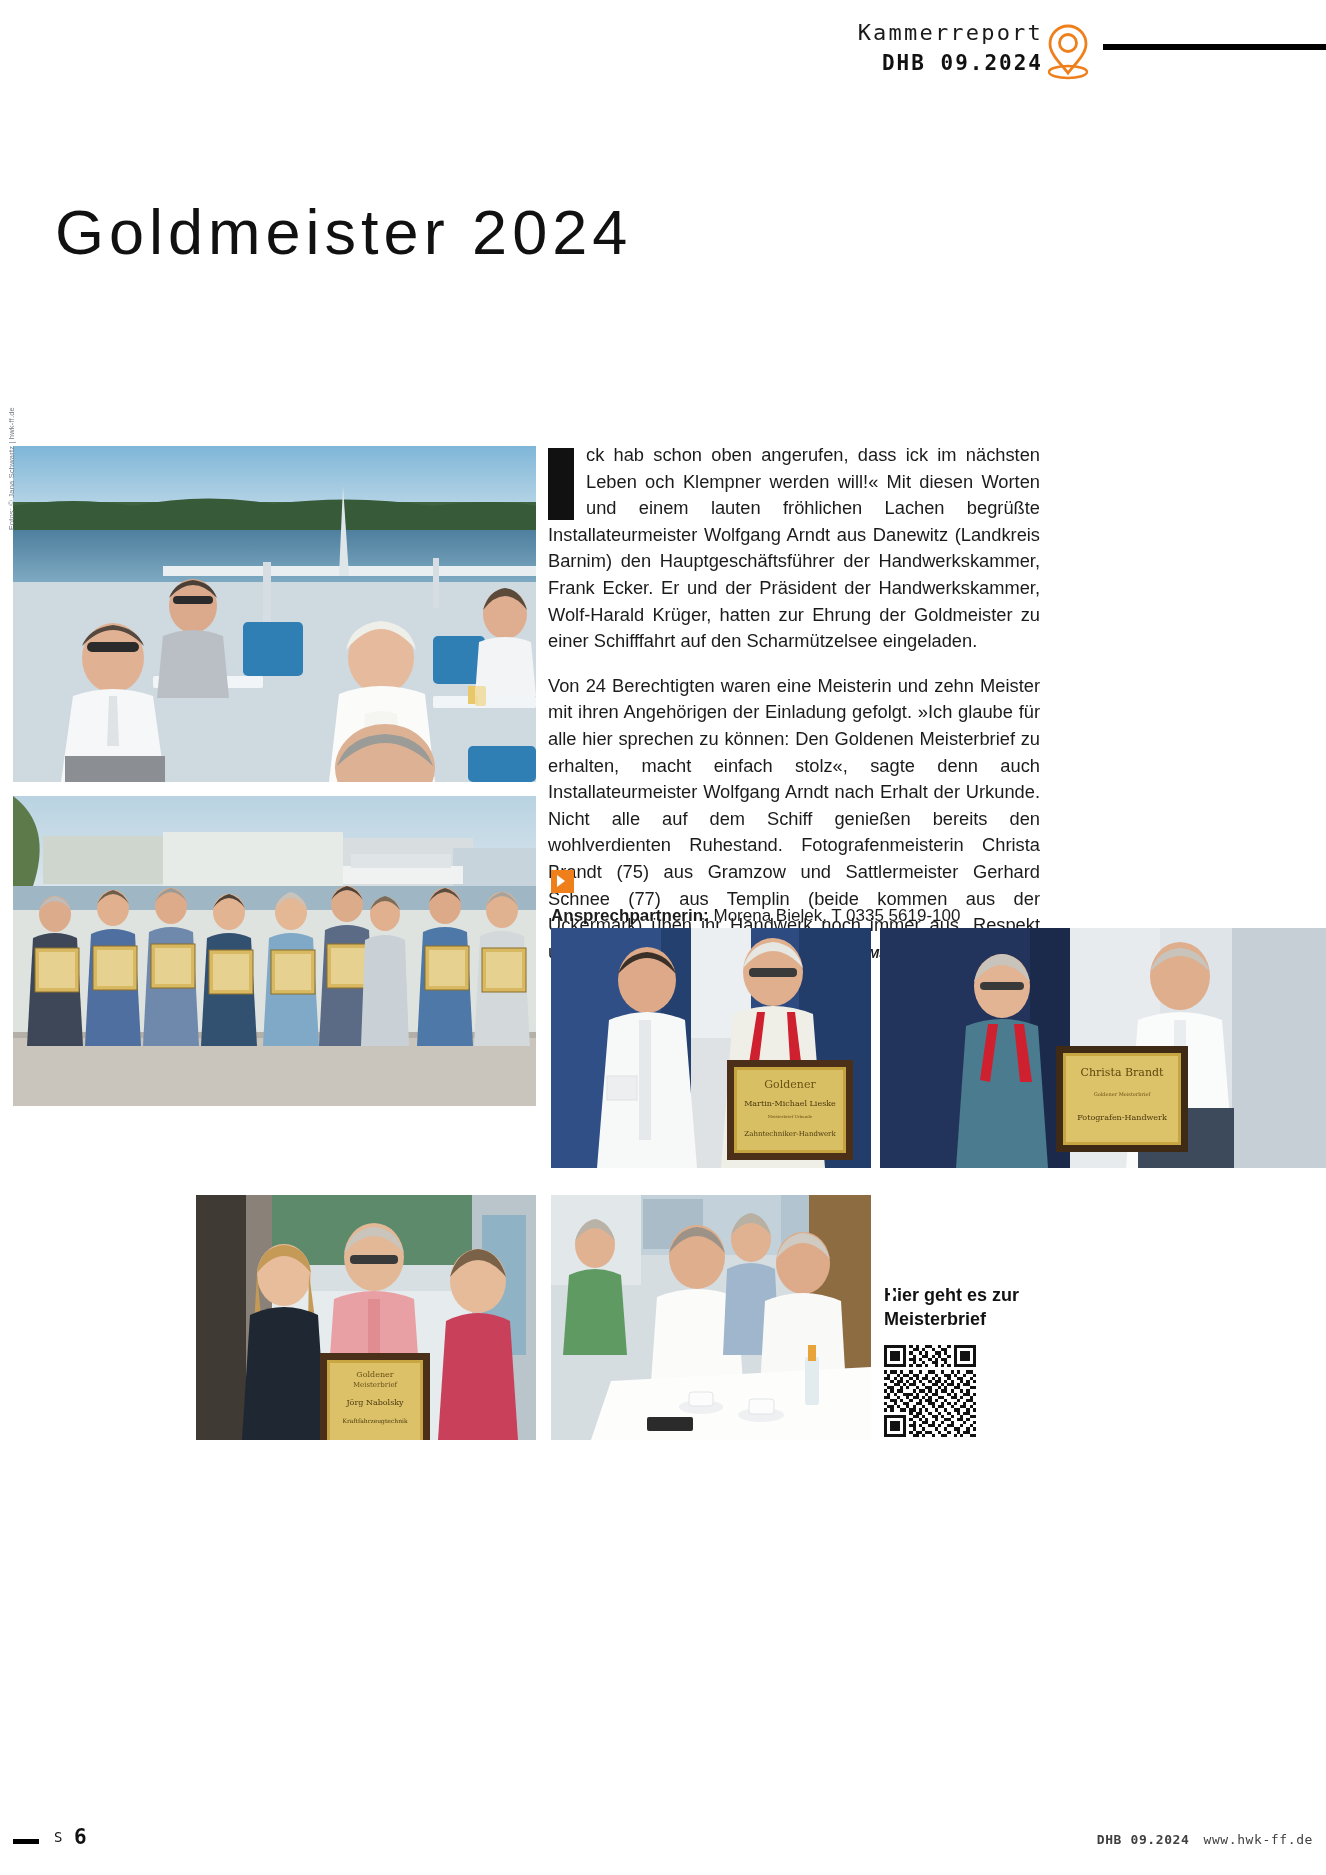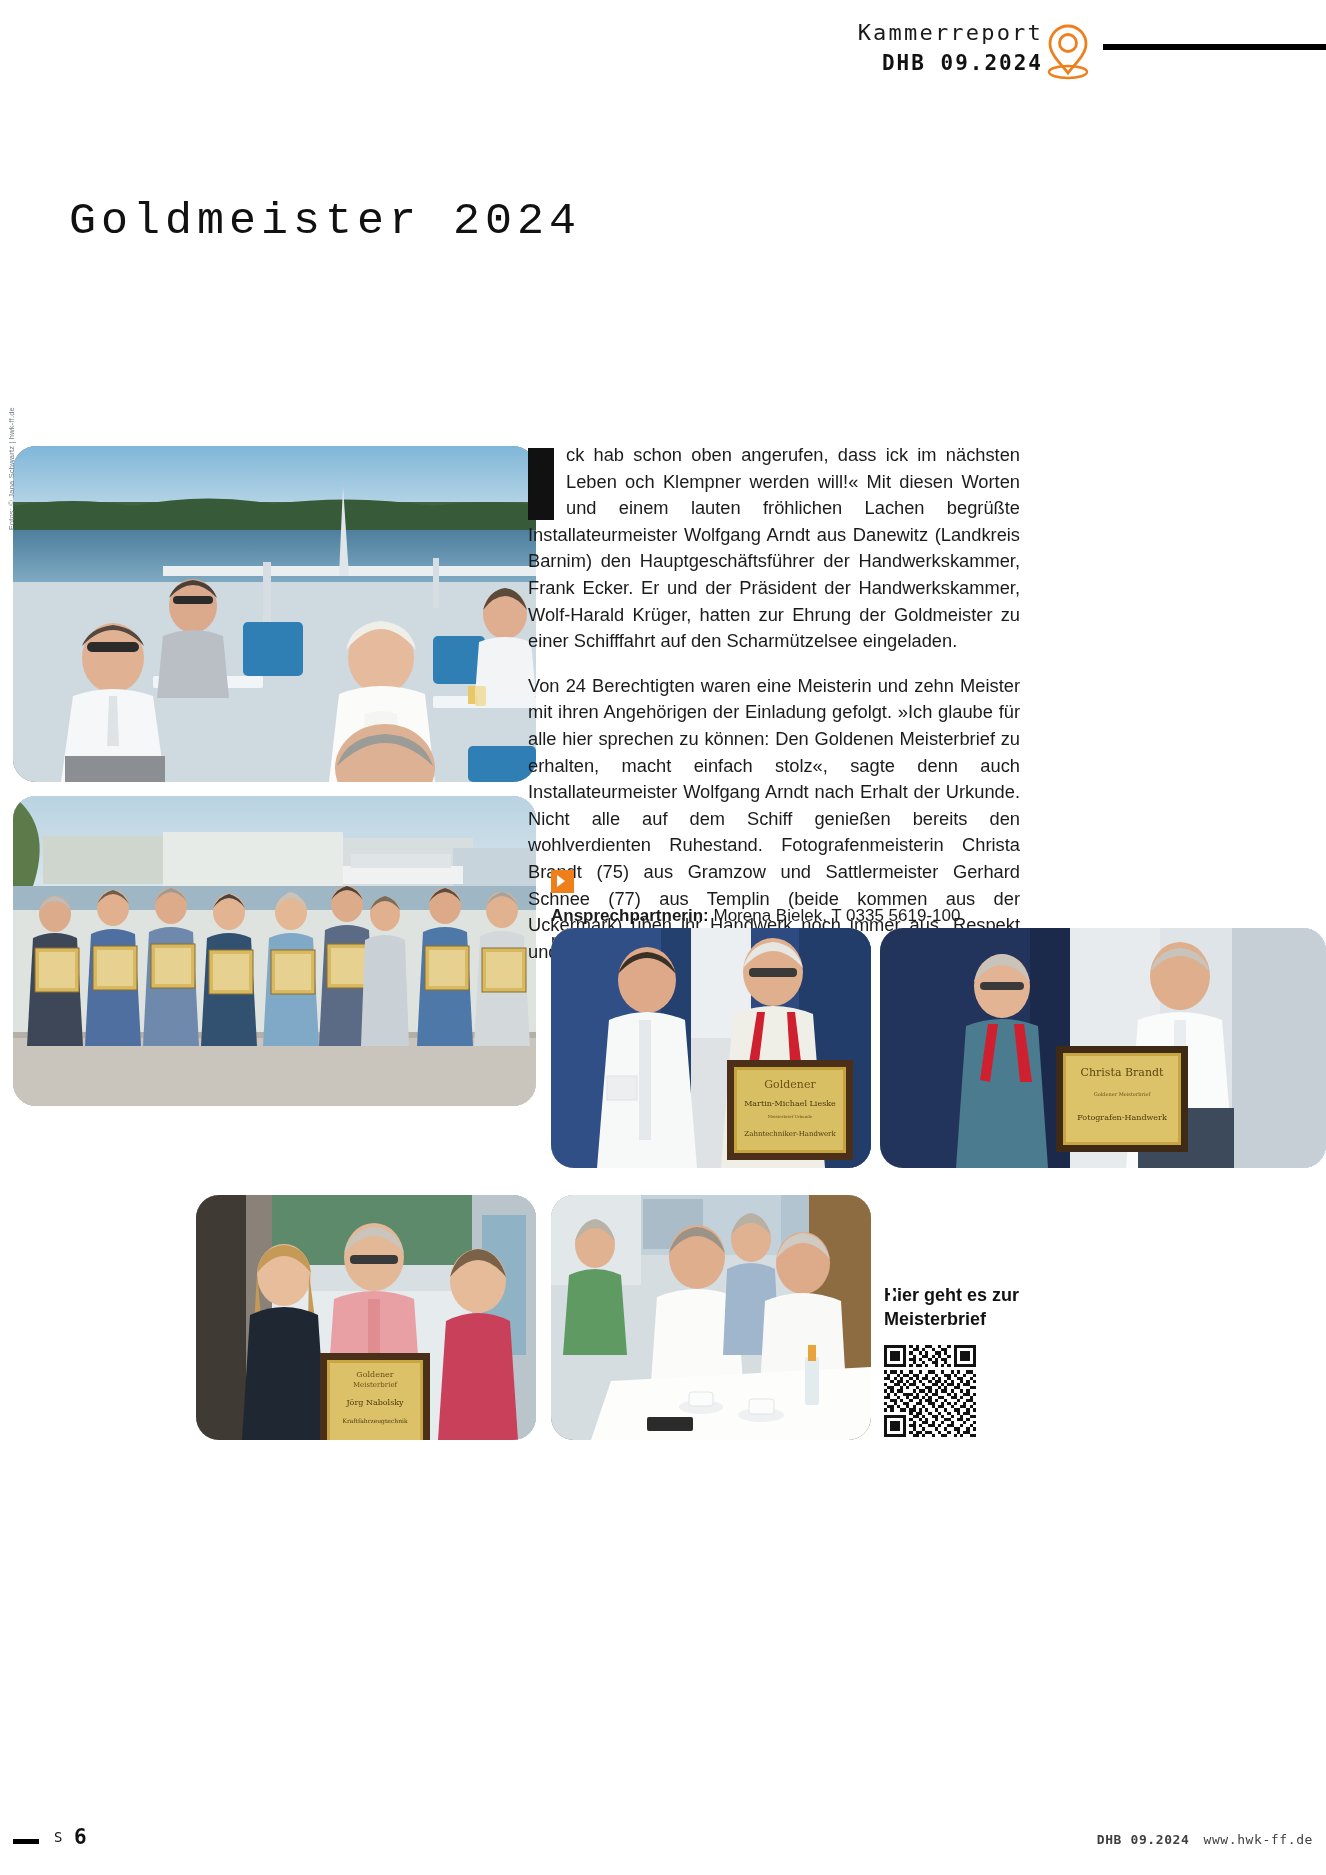--- a/index.html
+++ b/index.html
@@ -29,53 +29,52 @@
   }
   .pin-icon { position: absolute; right: 235px; top: 22px; width: 46px; height: 58px; }
   .hdr-rule {
     position: absolute; right: 0; top: 44px; width: 223px; height: 6px;
     background: #000;
   }
 
   
   .title {
     position: absolute; left: 55px; top: 196px;
-    font-family: Liberation Mono, monospace;
-    font-size: 45px; letter-spacing: 5px; color: #111; font-weight: 400;
+    font-family: Liberation Sans, sans-serif;
+    font-size: 63px; letter-spacing: 5px; color: #111; font-weight: 400;
     white-space: nowrap;
-    margin-left: 14px;
   }
   .subtitle {
     position: absolute; left: 213px; top: 288px; width: 790px;
     font-family: "Liberation Sans Narrow", "Liberation Sans", sans-serif;
     font-size: 17.5px; font-weight: bold; letter-spacing: 1.55px;
     line-height: 34px; color: #111;
   }
   .subtitle .ln { display: block; white-space: nowrap; }
 
   
-  .ph { position: absolute; overflow: hidden; background:#737373;border-radius:23px; }
+  .ph { position: absolute; overflow: hidden; background:#737373; }
 
   #photo-boat { left: 13px; top: 446px; width: 523px; height: 336px; }
   #photo-group { left: 13px; top: 796px; width: 523px; height: 310px; }
   #photo-cert1 { left: 551px; top: 928px; width: 320px; height: 240px; }
   #photo-cert2 { left: 880px; top: 928px; width: 446px; height: 240px; }
   #photo-three { left: 196px; top: 1195px; width: 340px; height: 245px; }
   #photo-table { left: 551px; top: 1195px; width: 320px; height: 245px; }
 
   .credit {
     position: absolute; left: 7px; top: 530px;
     transform: rotate(-90deg); transform-origin: left top;
     font-size: 7.5px; color: #6f7b85; letter-spacing: .2px;
     white-space: nowrap; font-family:"Liberation Sans", sans-serif;
   }
 
   
   .col-text {
-    position: absolute; left: 528px; top: 442px; width: 492px;
+    position: absolute; left: 548px; top: 442px; width: 492px;
   }
   .dropcap {
     float: left; width: 26px; height: 72px; background: #111;
     margin: 6px 12px 0 0;
   }
   .body-p {
     font-family: "Liberation Sans Narrow", "Liberation Sans", sans-serif;
     font-size: 18.3px; line-height: 26.6px; color: #1b1b1b;
     text-align: justify; hyphens: auto;
   }

